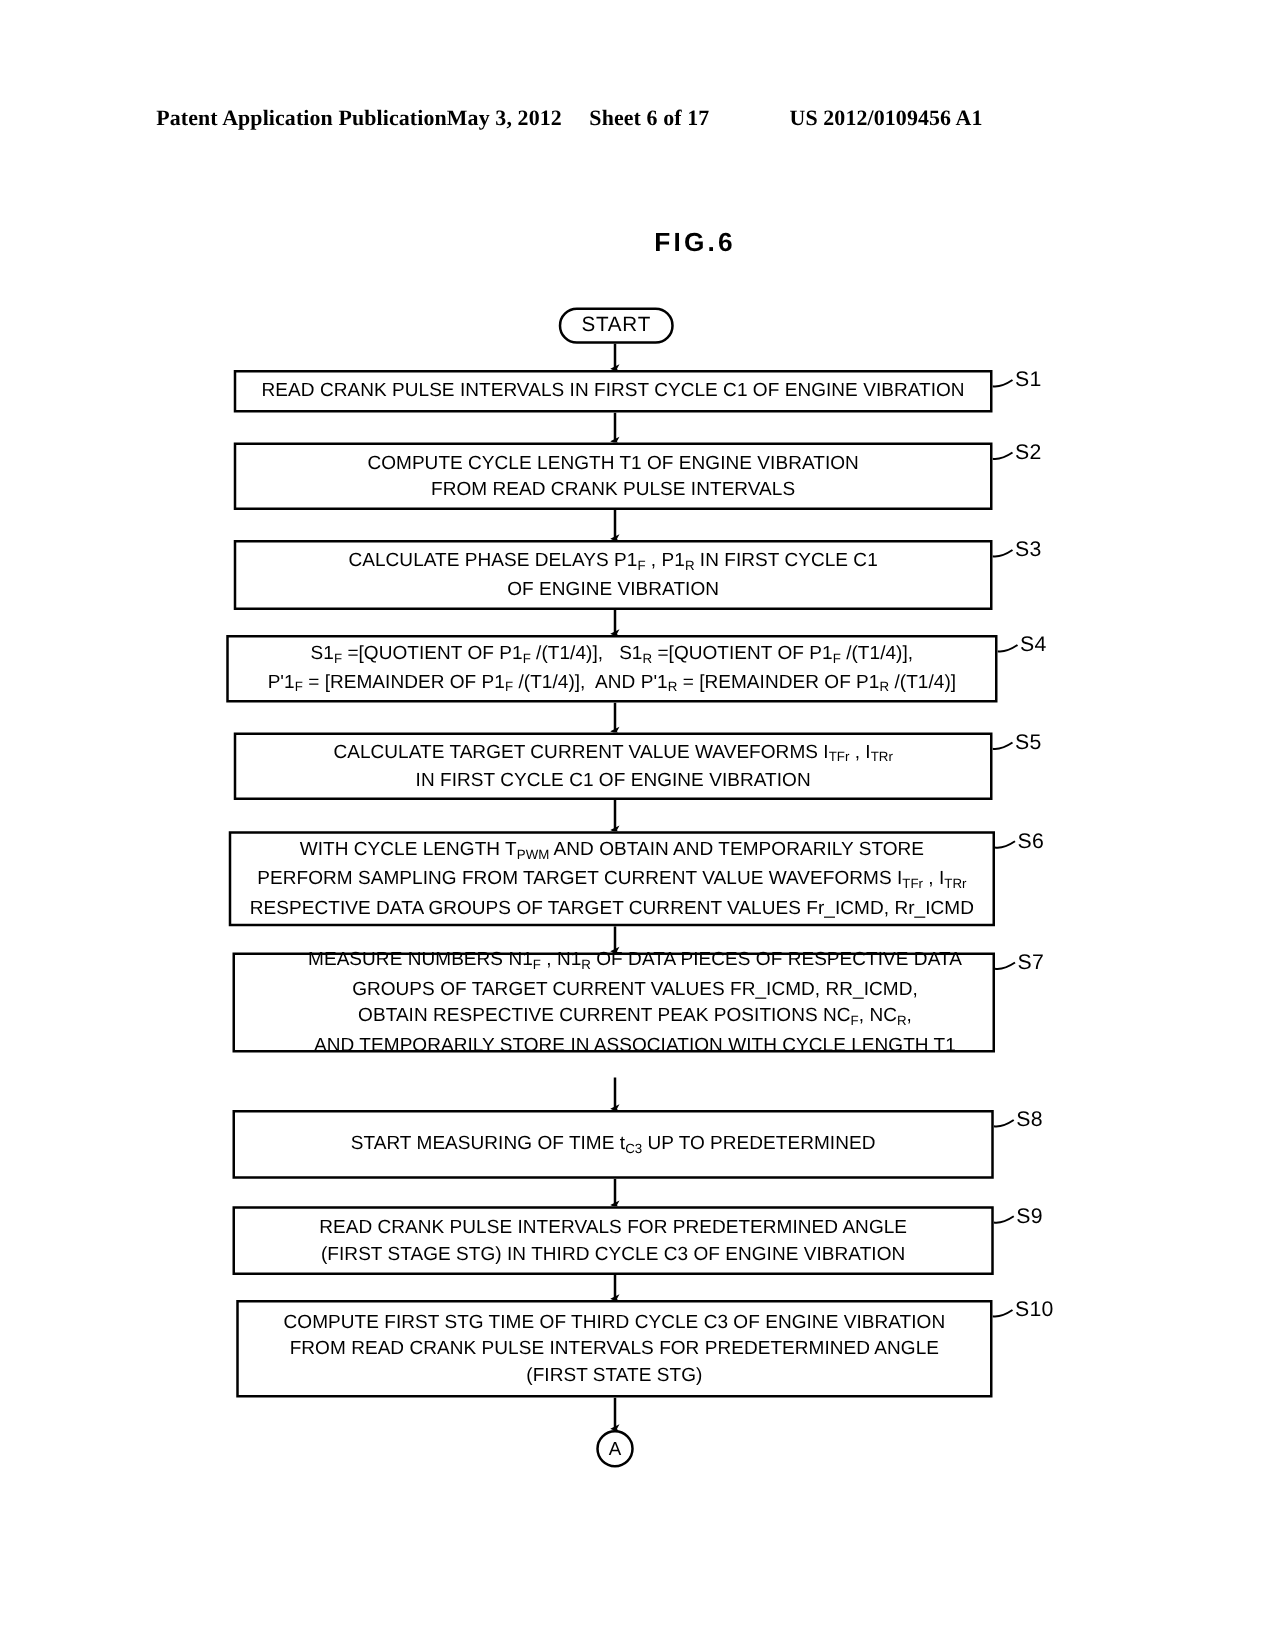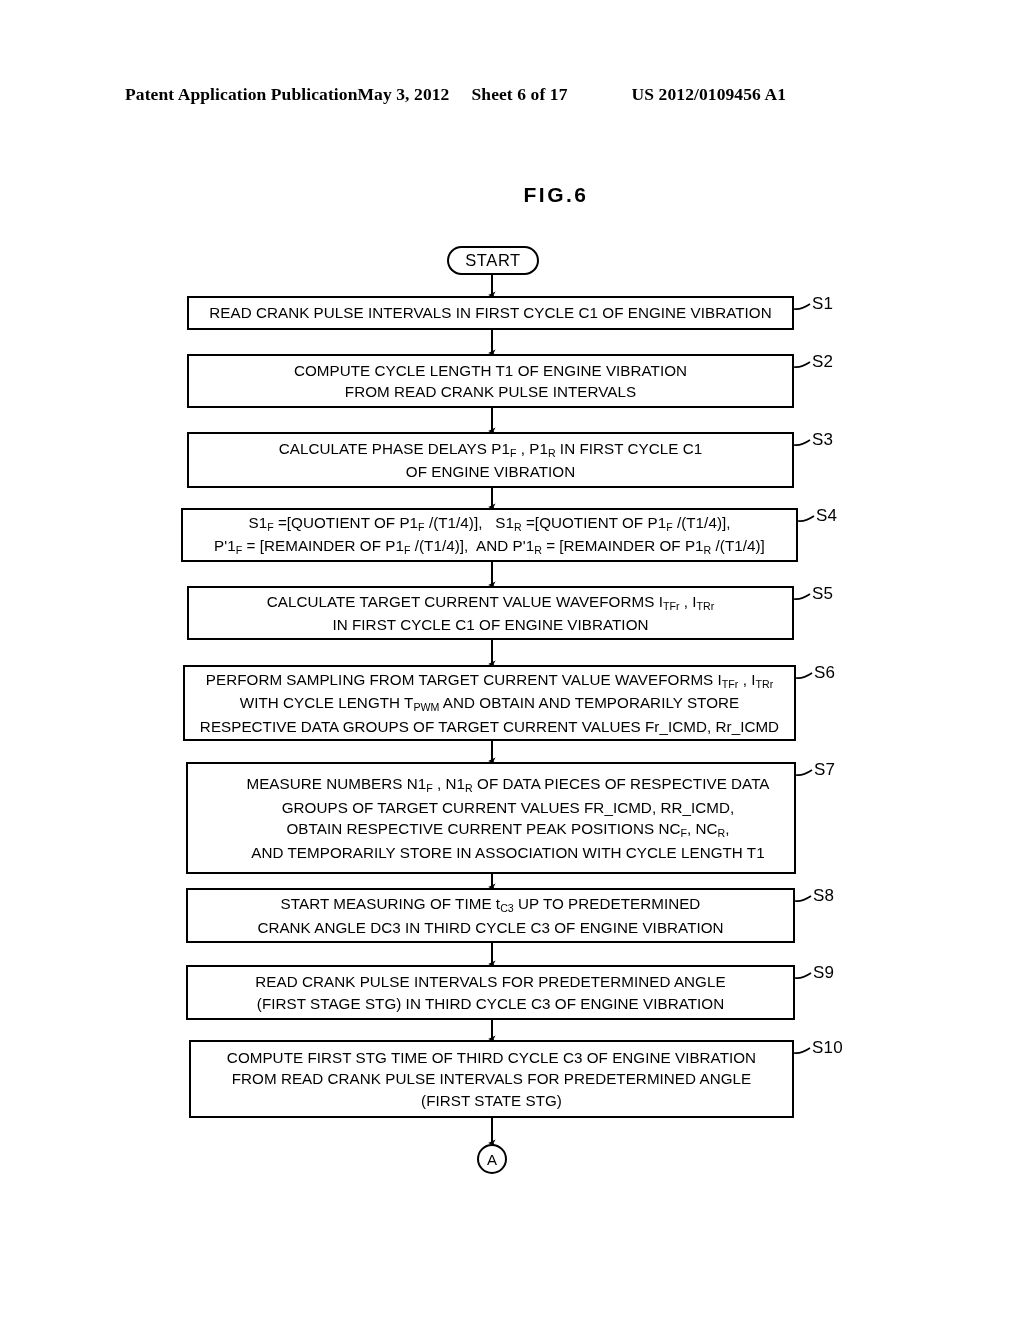--- a/index.html
+++ b/index.html
@@ -199,33 +199,32 @@
       </div>
       <div class="pbox" style="left: 181px; top: 508px; width: 617px; height: 54px;">
         <span class="ln">S1<sub>F</sub> =[QUOTIENT OF P1<sub>F</sub> /(T1/4)],&nbsp;&nbsp; S1<sub>R</sub> =[QUOTIENT OF P1<sub>F</sub> /(T1/4)],</span>
         <span class="ln">P'1<sub>F</sub> = [REMAINDER OF P1<sub>F</sub> /(T1/4)],&nbsp; AND P'1<sub>R</sub> = [REMAINDER OF P1<sub>R</sub> /(T1/4)]</span>
       </div>
       <div class="pbox" style="left: 187px; top: 586px; width: 607px; height: 54px;">
         <span class="ln">CALCULATE TARGET CURRENT VALUE WAVEFORMS I<sub>TFr</sub> , I<sub>TRr</sub></span>
         <span class="ln">IN FIRST CYCLE C1 OF ENGINE VIBRATION</span>
       </div>
       <div class="pbox" style="left: 183px; top: 665px; width: 613px; height: 76px;">
+        <span class="ln">WITH CYCLE LENGTH T<sub>PWM</sub> AND OBTAIN AND TEMPORARILY STORE</span>
         <span class="ln">PERFORM SAMPLING FROM TARGET CURRENT VALUE WAVEFORMS I<sub>TFr</sub> , I<sub>TRr</sub></span>
-        <span class="ln">WITH CYCLE LENGTH T<sub>PWM</sub> AND OBTAIN AND TEMPORARILY STORE</span>
         <span class="ln">RESPECTIVE DATA GROUPS OF TARGET CURRENT VALUES Fr_ICMD, Rr_ICMD</span>
       </div>
-      <div class="pbox" style="left: 186px; top: 762px; width: 610px; height: 112px; padding-left: 40px;">
+      <div class="pbox" style="left: 186px; top: 762px; width: 610px; height: 80px; padding-left: 40px;">
         <span class="ln">MEASURE NUMBERS N1<sub>F</sub> , N1<sub>R</sub>  OF DATA PIECES OF RESPECTIVE DATA</span>
         <span class="ln">GROUPS OF TARGET CURRENT VALUES FR_ICMD, RR_ICMD,</span>
         <span class="ln">OBTAIN RESPECTIVE CURRENT PEAK POSITIONS NC<sub>F</sub>, NC<sub>R</sub>,</span>
         <span class="ln">AND TEMPORARILY STORE IN ASSOCIATION WITH CYCLE LENGTH T1</span>
       </div>
       <div class="pbox" style="left: 186px; top: 888px; width: 609px; height: 55px;">
         <span class="ln">START MEASURING OF TIME t<sub>C3</sub> UP TO PREDETERMINED</span>
-        <span class="ln">CRANK ANGLE DC3 IN THIRD CYCLE C3 OF ENGINE VIBRATION</span>
       </div>
       <div class="pbox" style="left: 186px; top: 965px; width: 609px; height: 55px;">
         <span class="ln">READ CRANK PULSE INTERVALS FOR PREDETERMINED ANGLE</span>
         <span class="ln">(FIRST STAGE STG) IN THIRD CYCLE C3 OF ENGINE VIBRATION</span>
       </div>
       <div class="pbox" style="left: 189px; top: 1040px; width: 605px; height: 78px;">
         <span class="ln">COMPUTE FIRST STG TIME OF THIRD CYCLE C3 OF ENGINE VIBRATION</span>
         <span class="ln">FROM READ CRANK PULSE INTERVALS FOR PREDETERMINED ANGLE</span>
         <span class="ln">(FIRST STATE STG)</span>
       </div>

